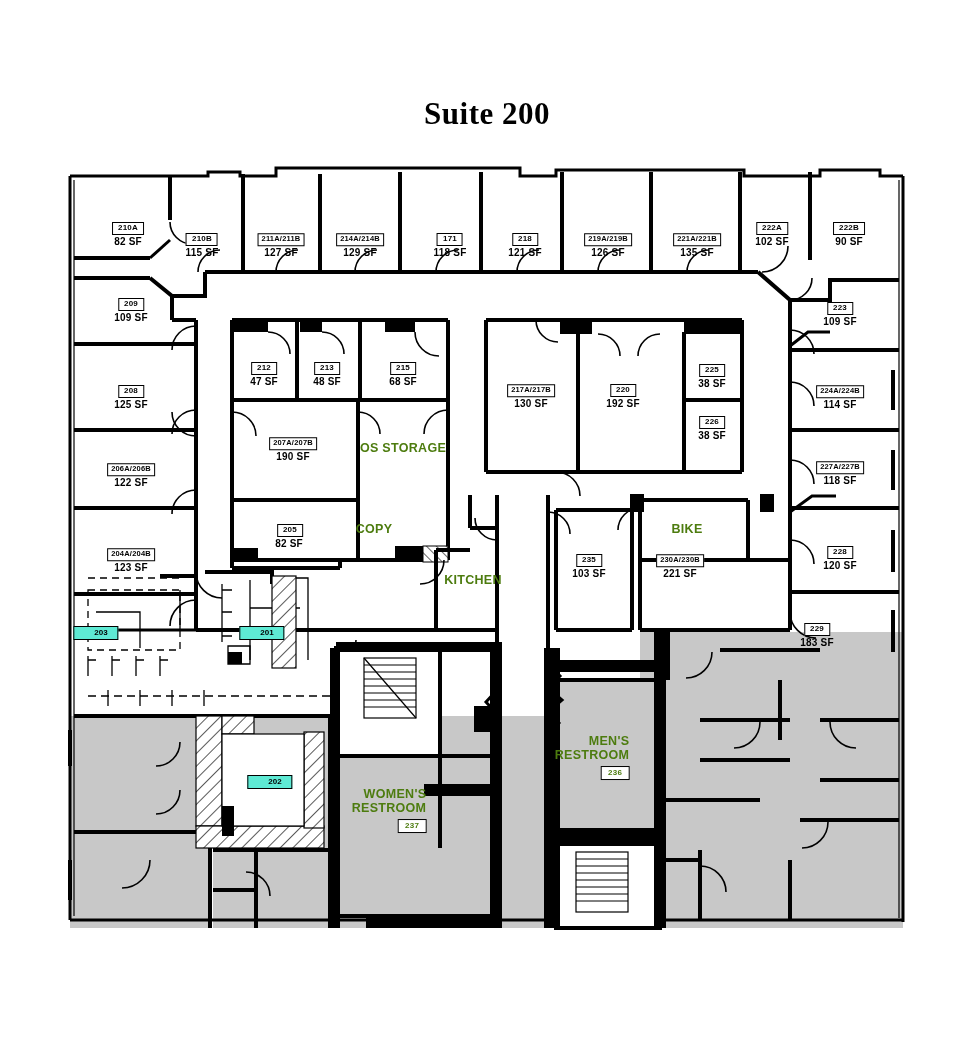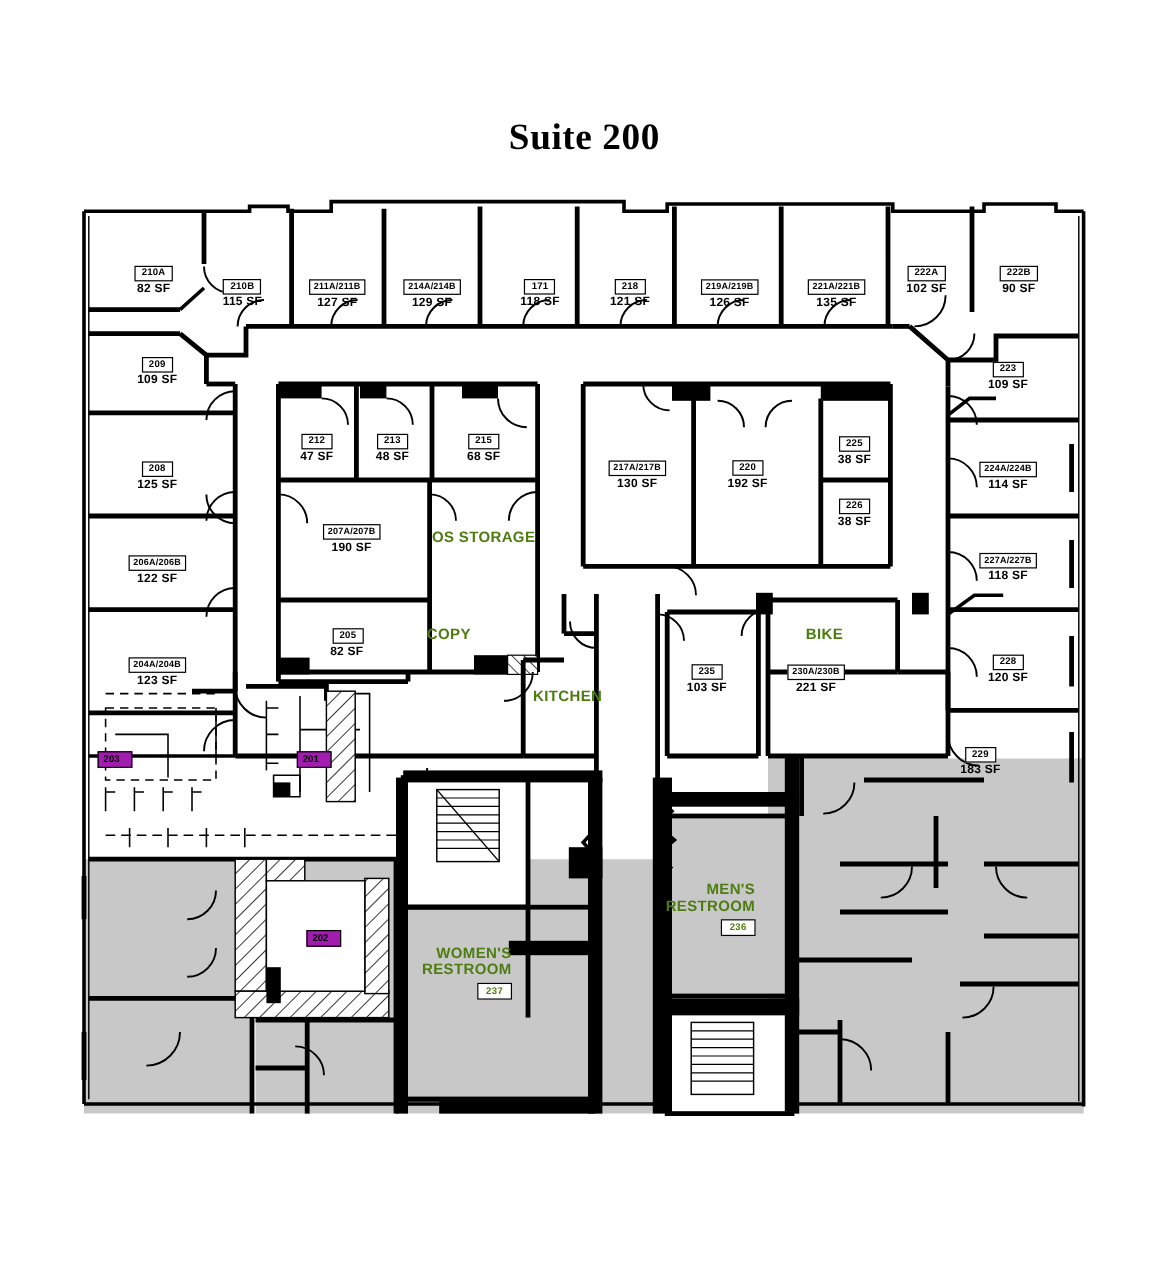--- a/index.html
+++ b/index.html
@@ -24,21 +24,21 @@
   .rlabel.wide .num{padding:1px 3px 2px 3px;font-size:7.5px;}
 
   .tlabel{position:absolute;transform:translate(-50%,-50%);text-align:right;
           font-family:"Liberation Sans",sans-serif;font-weight:bold;color:#4d7c0f;
           font-size:12.5px;letter-spacing:.3px;line-height:1.15;white-space:nowrap;}
   .tlabel.two{white-space:normal;}
   .tlabel .num{display:inline-block;border:1px solid #000;background:#fff;
                padding:1px 6px 2px 6px;font-size:8px;margin-top:3px;}
   .plain{position:absolute;transform:translate(-50%,-50%);font-size:8px;font-weight:bold;
          font-family:"Liberation Sans",sans-serif;color:#000;}
-  .plain .num{display:inline-block;border:1px solid #000;background:#a21caf;padding:1px 10px 2px 4px;}
+  .plain .num{display:inline-block;border:1px solid #000;background:#5eead4;padding:1px 10px 2px 20px;}
 </style>
 </head>
 <body>
 
 <div id="page">
 
   <div id="title">Suite 200</div>
 
   <div id="plan">
     <svg id="plansvg" viewBox="0 0 974 790" xmlns="http://www.w3.org/2000/svg">

